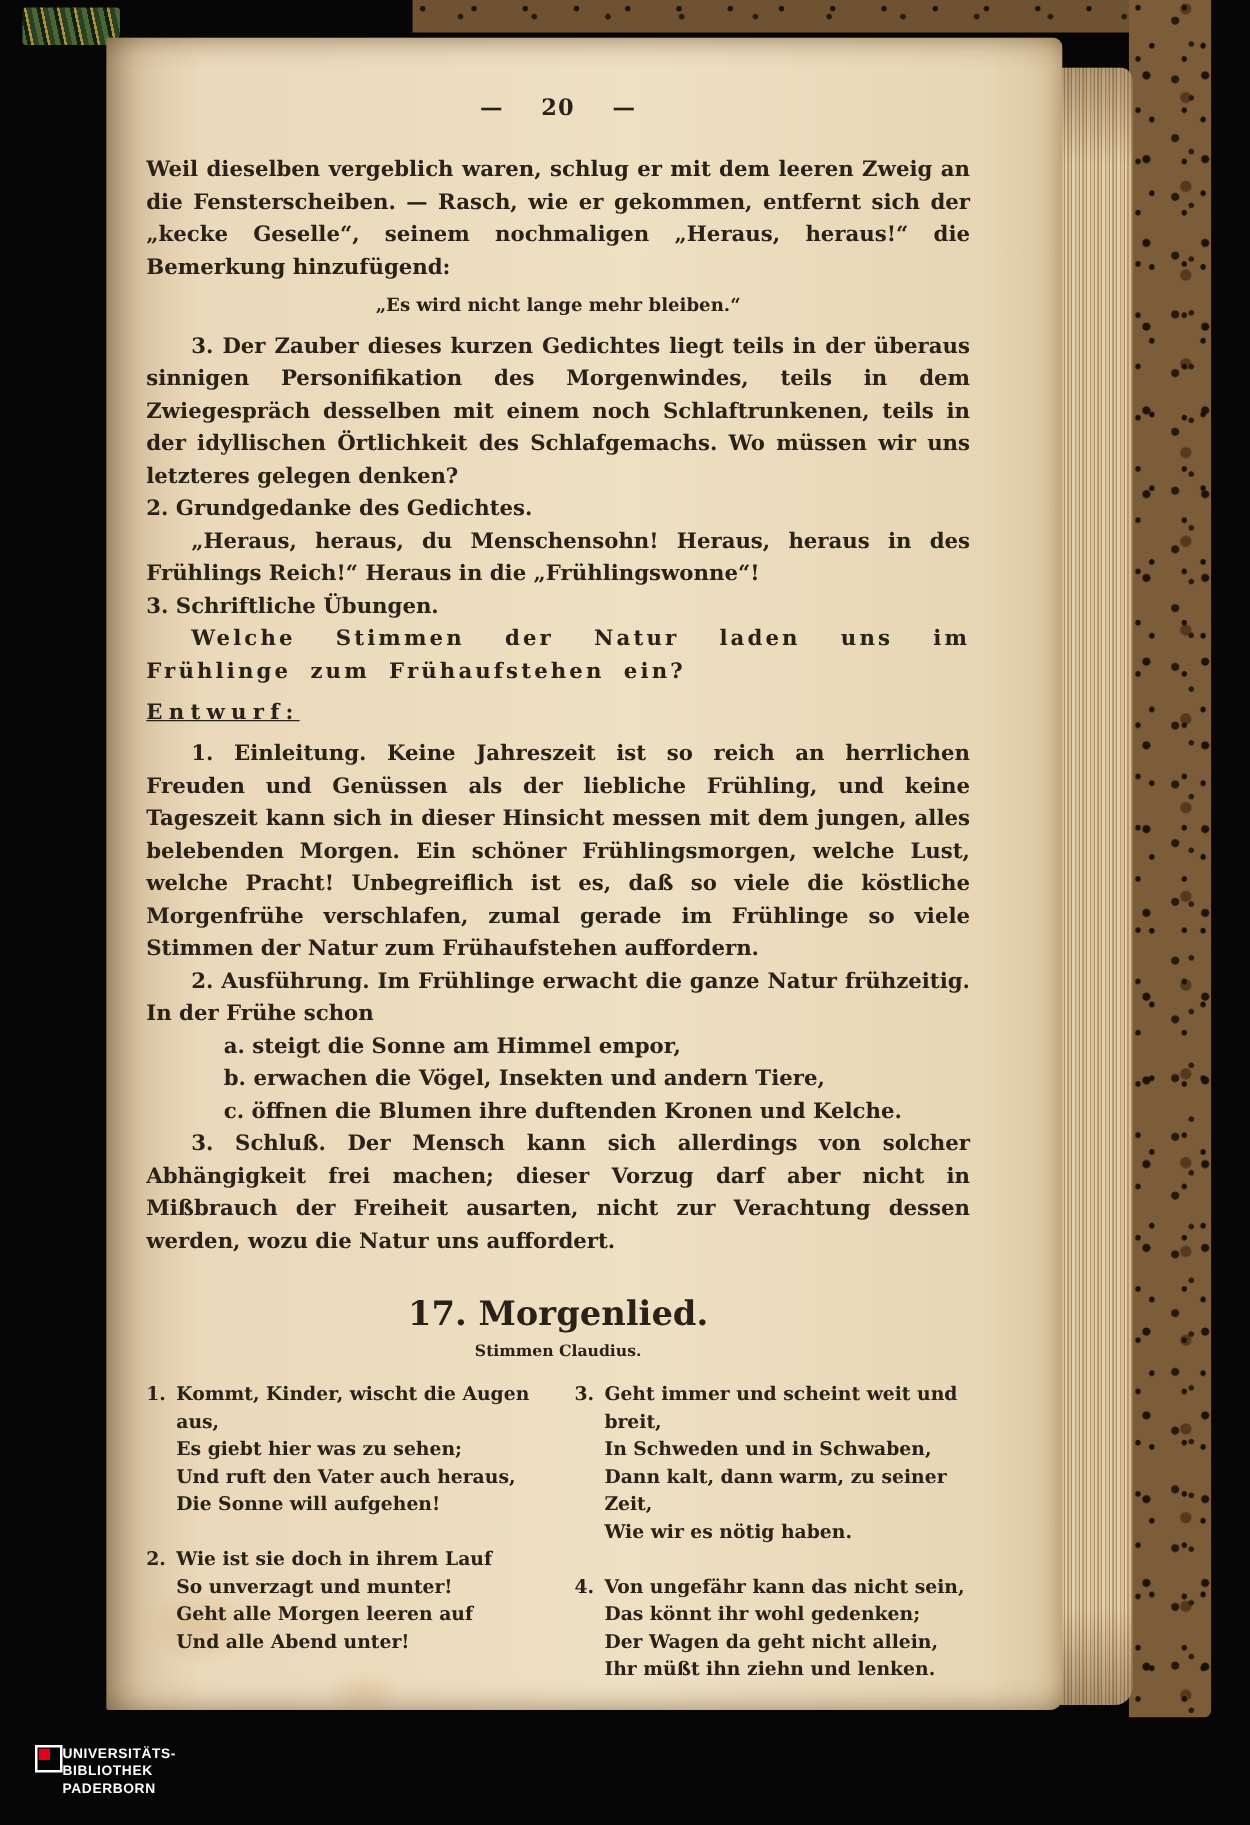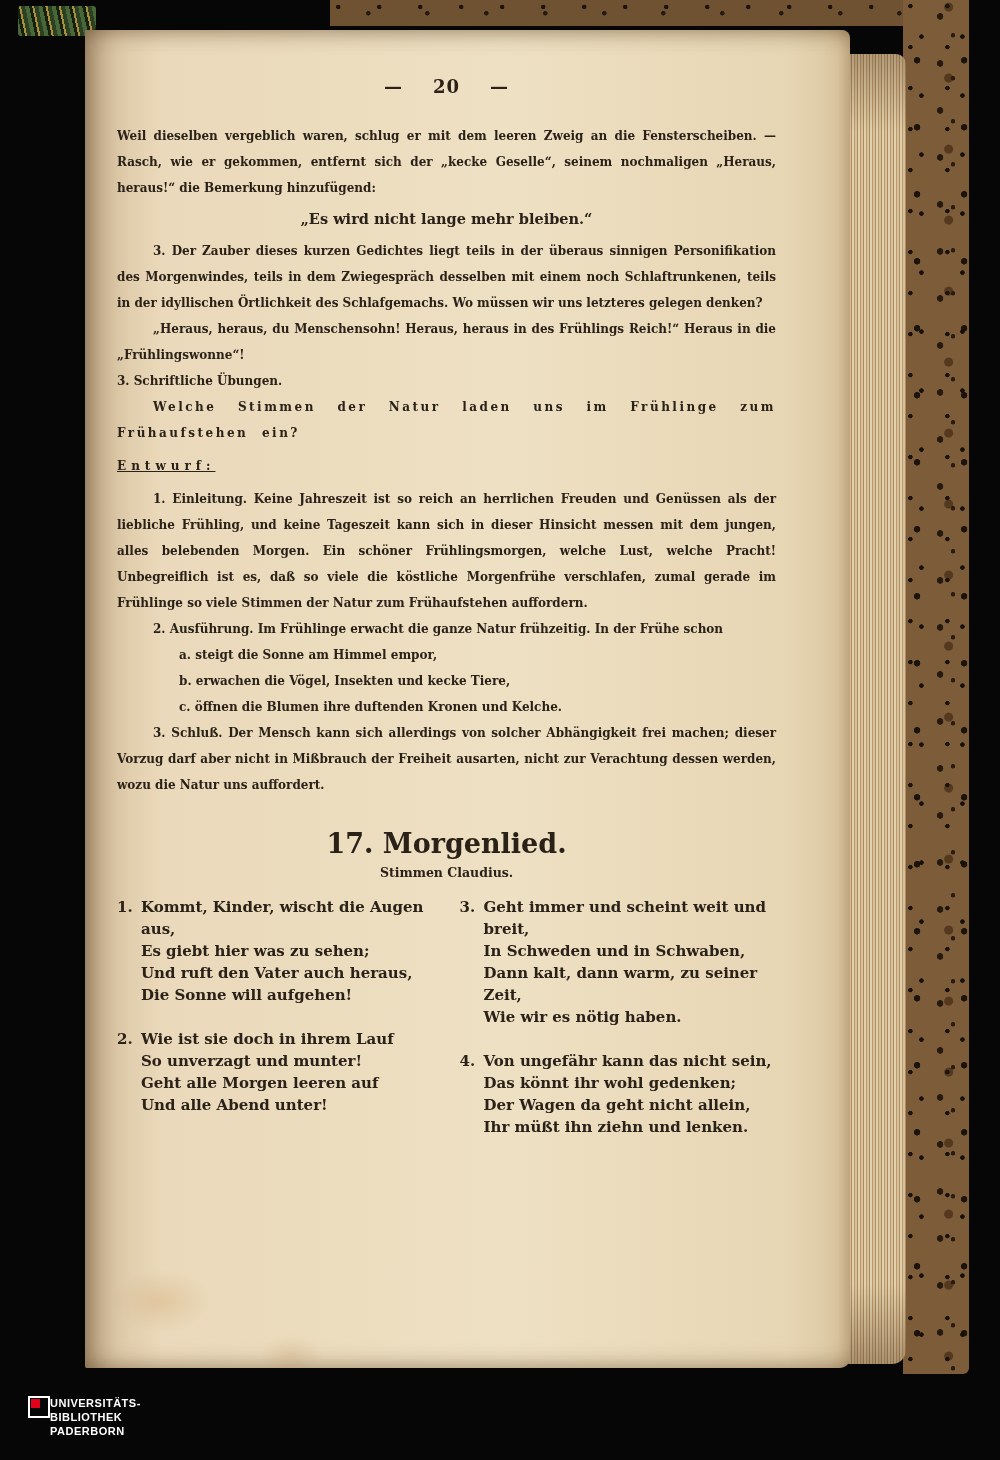--- a/index.html
+++ b/index.html
@@ -69,21 +69,21 @@
     padding:46px 74px 0 32px;
   }
 
   .pagenum-row{
     display:flex;justify-content:center;align-items:center;gap:30px;
     font-size:18px;font-weight:bold;letter-spacing:1px;
     margin-bottom:26px;
   }
   .body-text p{
     margin:0;
-    font-size:12px;line-height:26px;font-weight:600;
+    font-size:17px;line-height:26px;font-weight:600;
     text-align:justify;
   }
   .indent{text-indent:36px;}
   .quote{
     text-align:center !important;
     font-size:14.5px !important;line-height:22px !important;
     margin:7px 0 8px 0 !important;
   }
   .heading{
     font-size:16.5px;font-weight:bold;text-align:center;
@@ -154,30 +154,31 @@
         <span>—</span>
         <span>20</span>
         <span>—</span>
       </div>
 
       <div class="body-text">
         <p>Weil dieselben vergeblich waren, schlug er mit dem leeren Zweig an die Fensterscheiben. — Rasch, wie er gekommen, entfernt sich der „kecke Geselle“, seinem nochmaligen „Heraus, heraus!“ die Bemerkung hinzufügend:</p>
         <p class="quote">„Es wird nicht lange mehr bleiben.“</p>
         <p class="indent">3. Der Zauber dieses kurzen Gedichtes liegt teils in der überaus sinnigen Personifikation des Morgenwindes, teils in dem Zwiegespräch desselben mit einem noch Schlaftrunkenen, teils in der idyllischen Örtlichkeit des Schlafgemachs. Wo müssen wir uns letzteres gelegen denken?</p>
 
+        <p class="heading">2. Grundgedanke des Gedichtes.</p>
         <p class="indent">„Heraus, heraus, du Menschensohn! Heraus, heraus in des Frühlings Reich!“ Heraus in die „Frühlingswonne“!</p>
 
         <p class="heading">3. Schriftliche Übungen.</p>
         <p class="indent spaced">Welche Stimmen der Natur laden uns im Frühlinge zum Frühaufstehen ein?</p>
         <p class="entwurf">Entwurf:</p>
 
         <p class="indent">1. Einleitung. Keine Jahreszeit ist so reich an herrlichen Freuden und Genüssen als der liebliche Frühling, und keine Tageszeit kann sich in dieser Hinsicht messen mit dem jungen, alles belebenden Morgen. Ein schöner Frühlingsmorgen, welche Lust, welche Pracht! Unbegreiflich ist es, daß so viele die köstliche Morgenfrühe verschlafen, zumal gerade im Frühlinge so viele Stimmen der Natur zum Frühaufstehen auffordern.</p>
         <p class="indent">2. Ausführung. Im Frühlinge erwacht die ganze Natur frühzeitig. In der Frühe schon</p>
         <p class="list-line">a. steigt die Sonne am Himmel empor,</p>
-        <p class="list-line">b. erwachen die Vögel, Insekten und kecke Tiere,</p>
+        <p class="list-line">b. erwachen die Vögel, Insekten und andern Tiere,</p>
         <p class="list-line">c. öffnen die Blumen ihre duftenden Kronen und Kelche.</p>
         <p class="indent">3. Schluß. Der Mensch kann sich allerdings von solcher Abhängigkeit frei machen; dieser Vorzug darf aber nicht in Mißbrauch der Freiheit ausarten, nicht zur Verachtung dessen werden, wozu die Natur uns auffordert.</p>
       </div>
 
       <div class="poem-title">17. Morgenlied.</div>
       <div class="poem-author">Stimmen Claudius.</div>
 
       <div class="poem-cols">
         <div class="poem-col">
           <div class="stanza">

